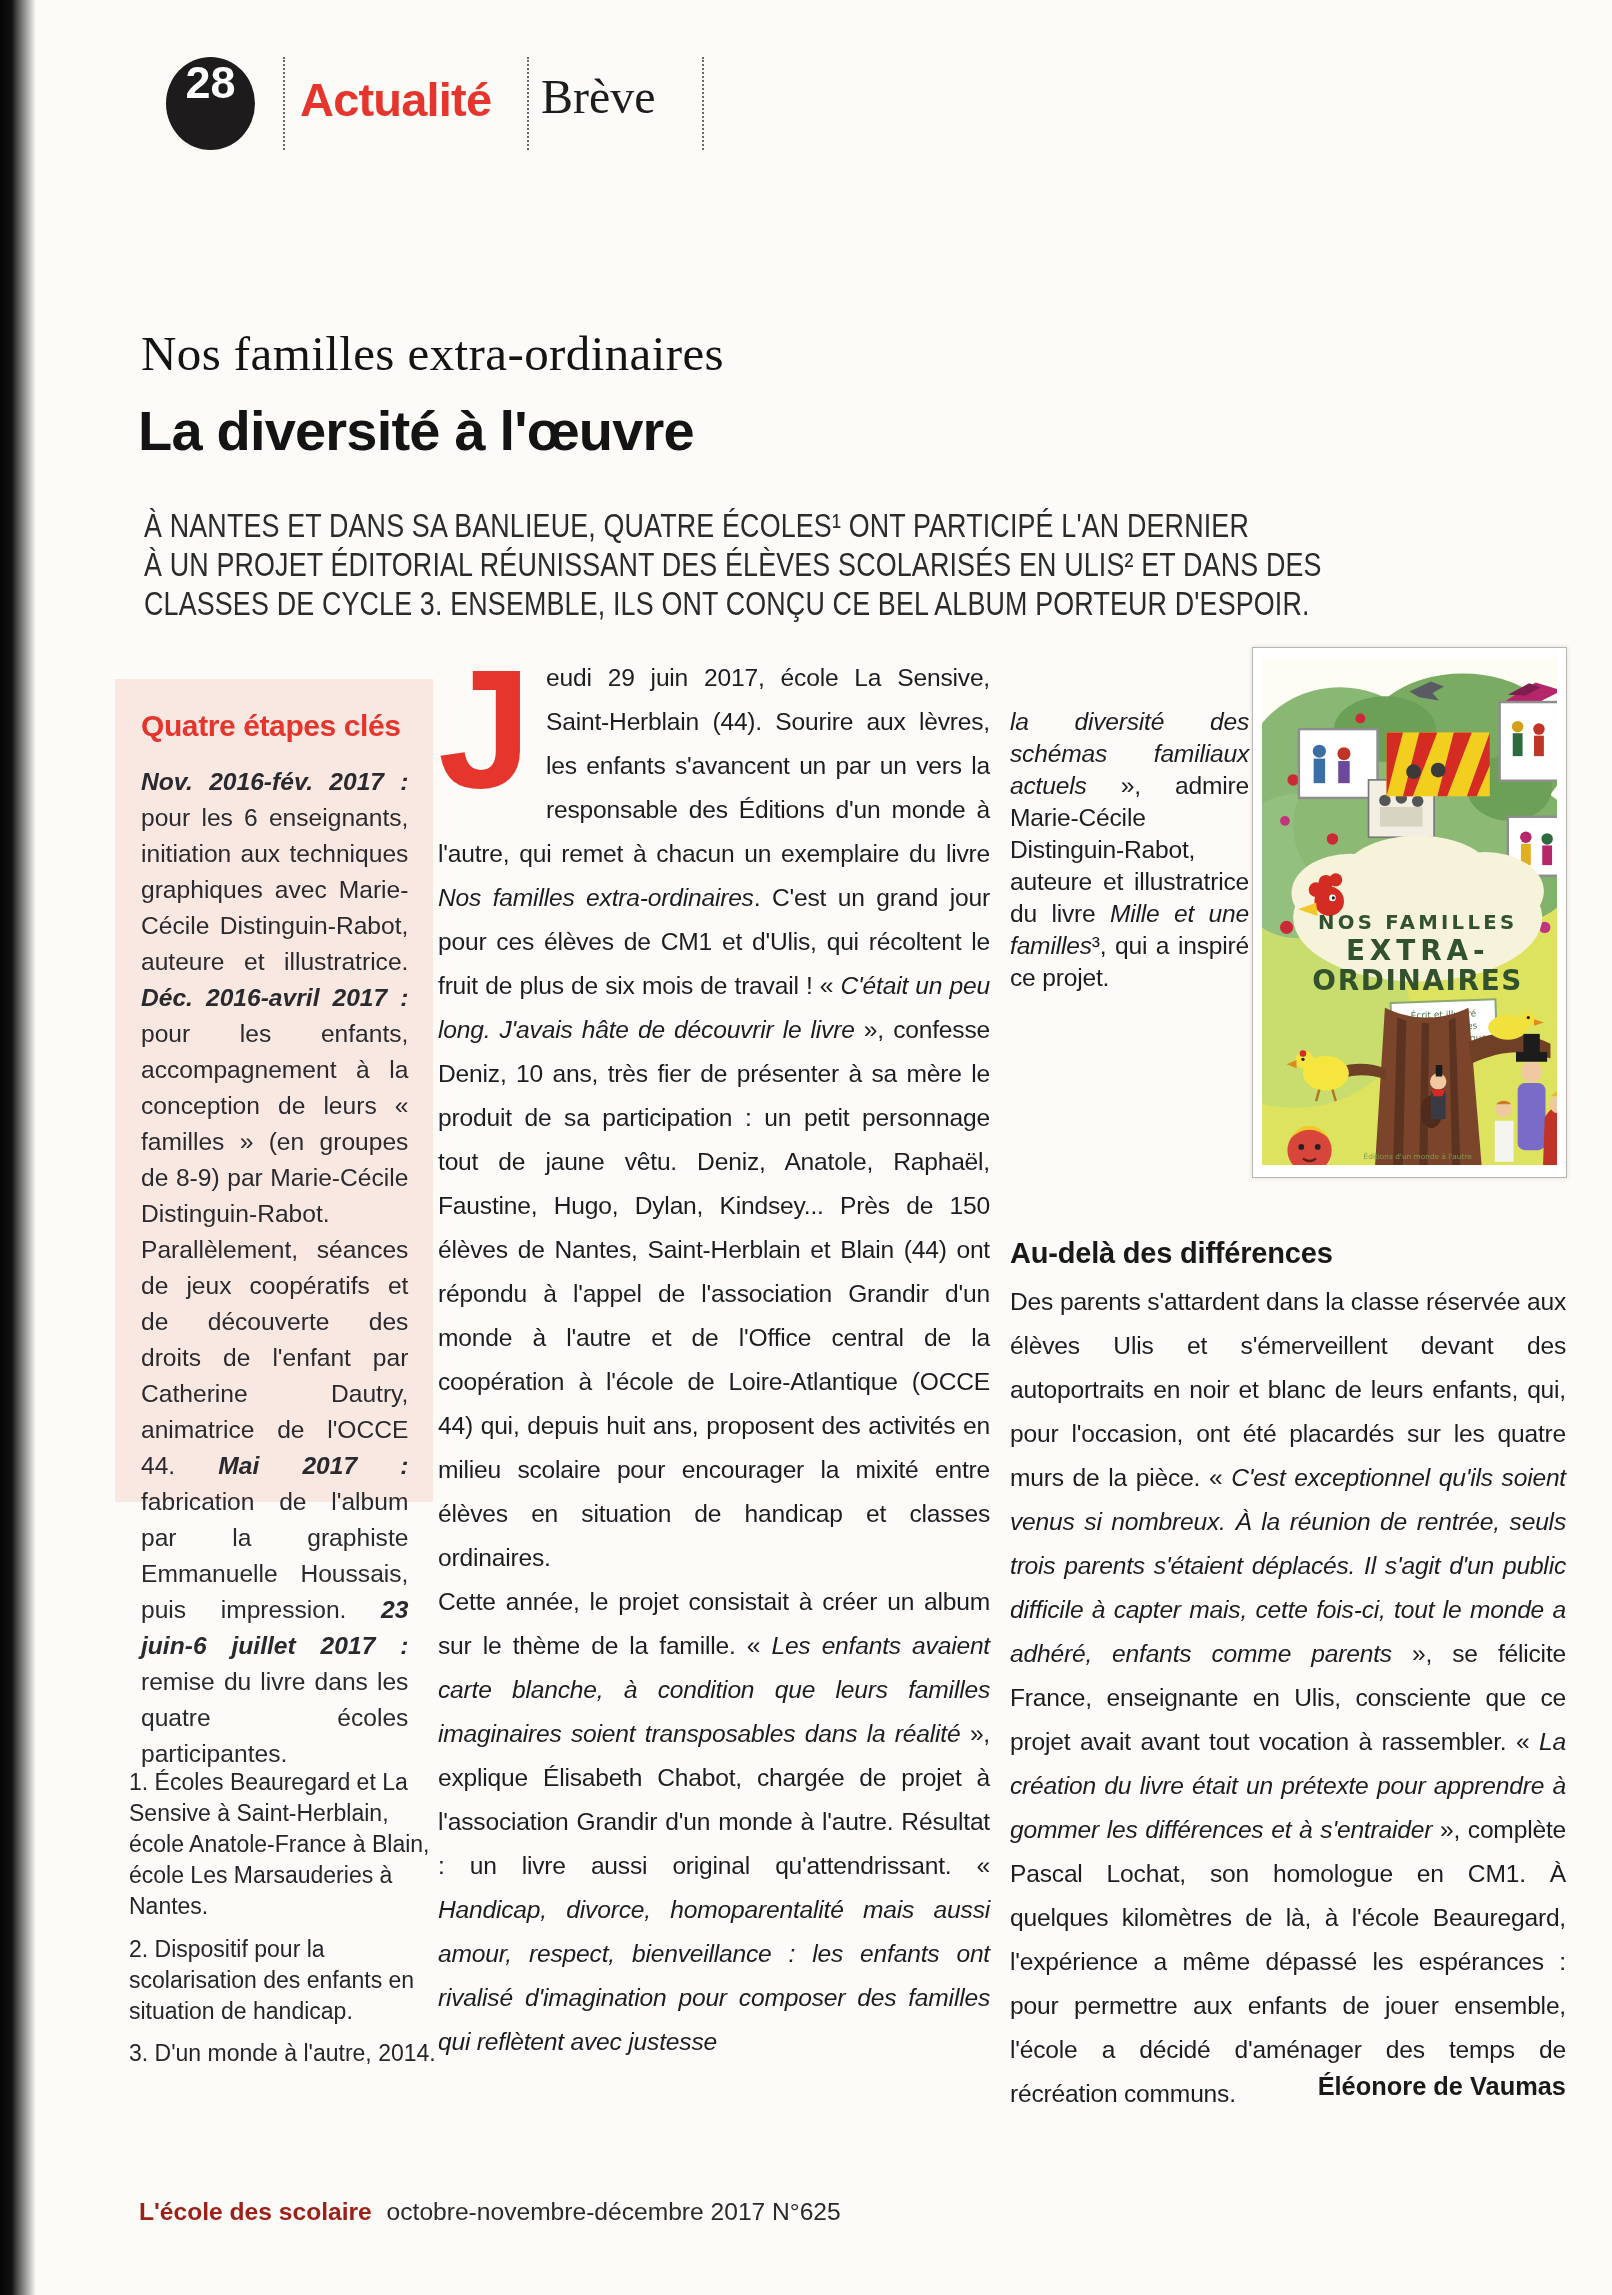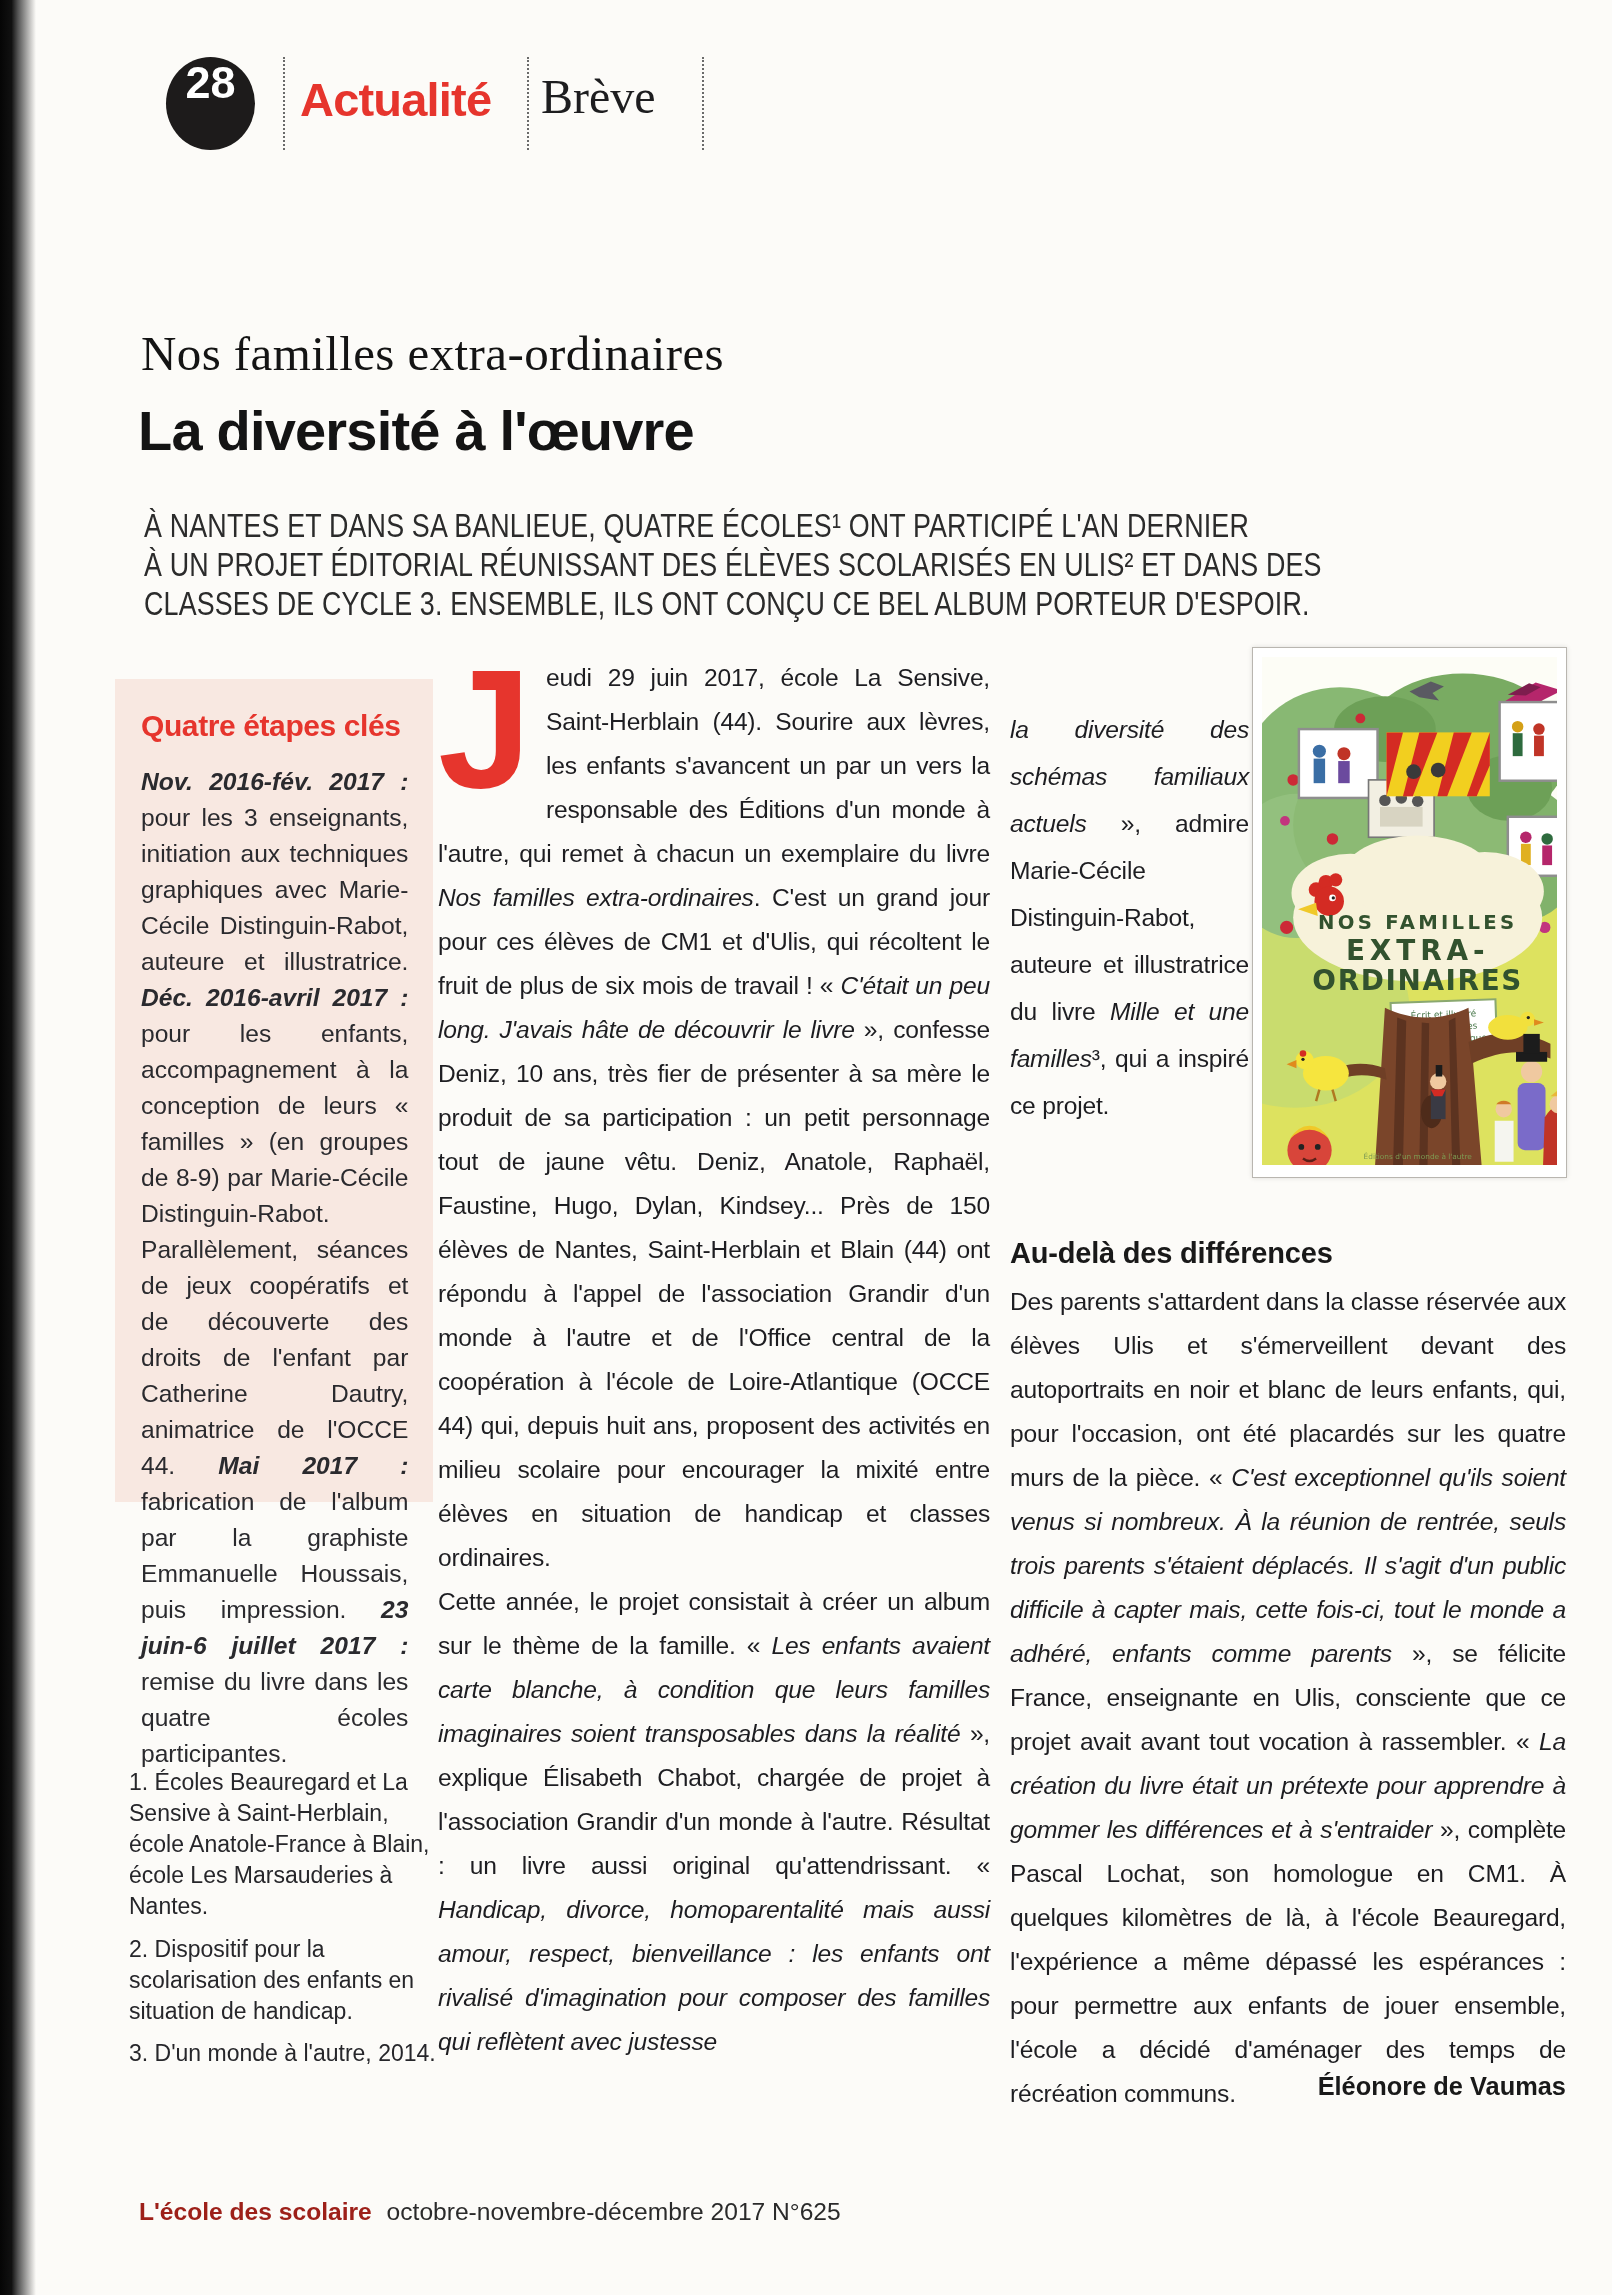--- a/index.html
+++ b/index.html
@@ -36,21 +36,21 @@
   .footnotes{position:absolute;left:129px;top:1767px;width:320px;font-size:23px;
     line-height:31px;color:#26262a;}
   .footnotes div{margin-bottom:11.5px;}
   
   .col2{position:absolute;left:438px;top:656px;width:552px;}
   .col2 p,.col3 p,.section2 p{margin:0;font-size:24.6px;line-height:44px;
     text-align:justify;color:#1d1d21;letter-spacing:-0.2px;}
   .dropcap{float:left;color:#e6352d;font-size:168px;line-height:131px;font-weight:bold;
     padding:8.2px 14.8px 0 0;height:131px;}
   .col3{position:absolute;left:1010px;top:706px;width:239px;}
-  .col3 p{line-height:47px;}
+  .col3 p{line-height:32px;}
   .i{font-style:italic;}
   
   .cover{position:absolute;left:1252px;top:647px;background:#fff;border:0.8px solid #b9b6b0;
     padding:9px;box-shadow:0 0 4.9px rgba(0,0,0,0.12);}
   
   .section2{position:absolute;left:1010px;top:1237px;width:556px;}
   .section2 h3{margin:0 0 10px 0;font-size:29px;color:#191919;letter-spacing:-0.2px;}
   .byline{margin-top:-44px;text-align:right;font-weight:bold;font-size:25.4px;color:#191919;}
   
   .footer{position:absolute;left:139px;top:2198px;font-size:24.6px;color:#2a2a2a;}
@@ -77,21 +77,21 @@
 
   <div class="standfirst">
     <div>À NANTES ET DANS SA BANLIEUE, QUATRE ÉCOLES¹ ONT PARTICIPÉ L'AN DERNIER</div>
     <div>À UN PROJET ÉDITORIAL RÉUNISSANT DES ÉLÈVES SCOLARISÉS EN ULIS² ET DANS DES</div>
     <div>CLASSES DE CYCLE 3. ENSEMBLE, ILS ONT CONÇU CE BEL ALBUM PORTEUR D'ESPOIR.</div>
   </div>
 
   <div class="sidebar">
     <h2>Quatre étapes clés</h2>
     <div class="sb-text">
-      <span class="sb-label">Nov. 2016-fév. 2017 :</span><span> pour les 3 enseignants, initiation aux techniques graphiques avec Marie-Cécile Distinguin-Rabot, auteure et illustratrice.</span>
+      <span class="sb-label">Nov. 2016-fév. 2017 :</span><span> pour les 6 enseignants, initiation aux techniques graphiques avec Marie-Cécile Distinguin-Rabot, auteure et illustratrice.</span>
       <span class="sb-label">Déc. 2016-avril 2017 :</span><span> pour les enfants, accompagnement à la conception de leurs « familles » (en groupes de 8-9) par Marie-Cécile Distinguin-Rabot. Parallèlement, séances de jeux coopératifs et de découverte des droits de l'enfant par Catherine Dautry, animatrice de l'OCCE 44.</span>
       <span class="sb-label">Mai 2017 :</span><span> fabrication de l'album par la graphiste Emmanuelle Houssais, puis impression.</span>
       <span class="sb-label">23 juin-6 juillet 2017 :</span><span> remise du livre dans les quatre écoles participantes.</span>
     </div>
   </div>
 
   <div class="footnotes">
     <div>1. Écoles Beauregard et La Sensive à Saint-Herblain, école Anatole-France à Blain, école Les Marsauderies à Nantes.</div>
     <div>2. Dispositif pour la scolarisation des enfants en situation de handicap.</div>
     <div>3. D'un monde à l'autre, 2014.</div>

